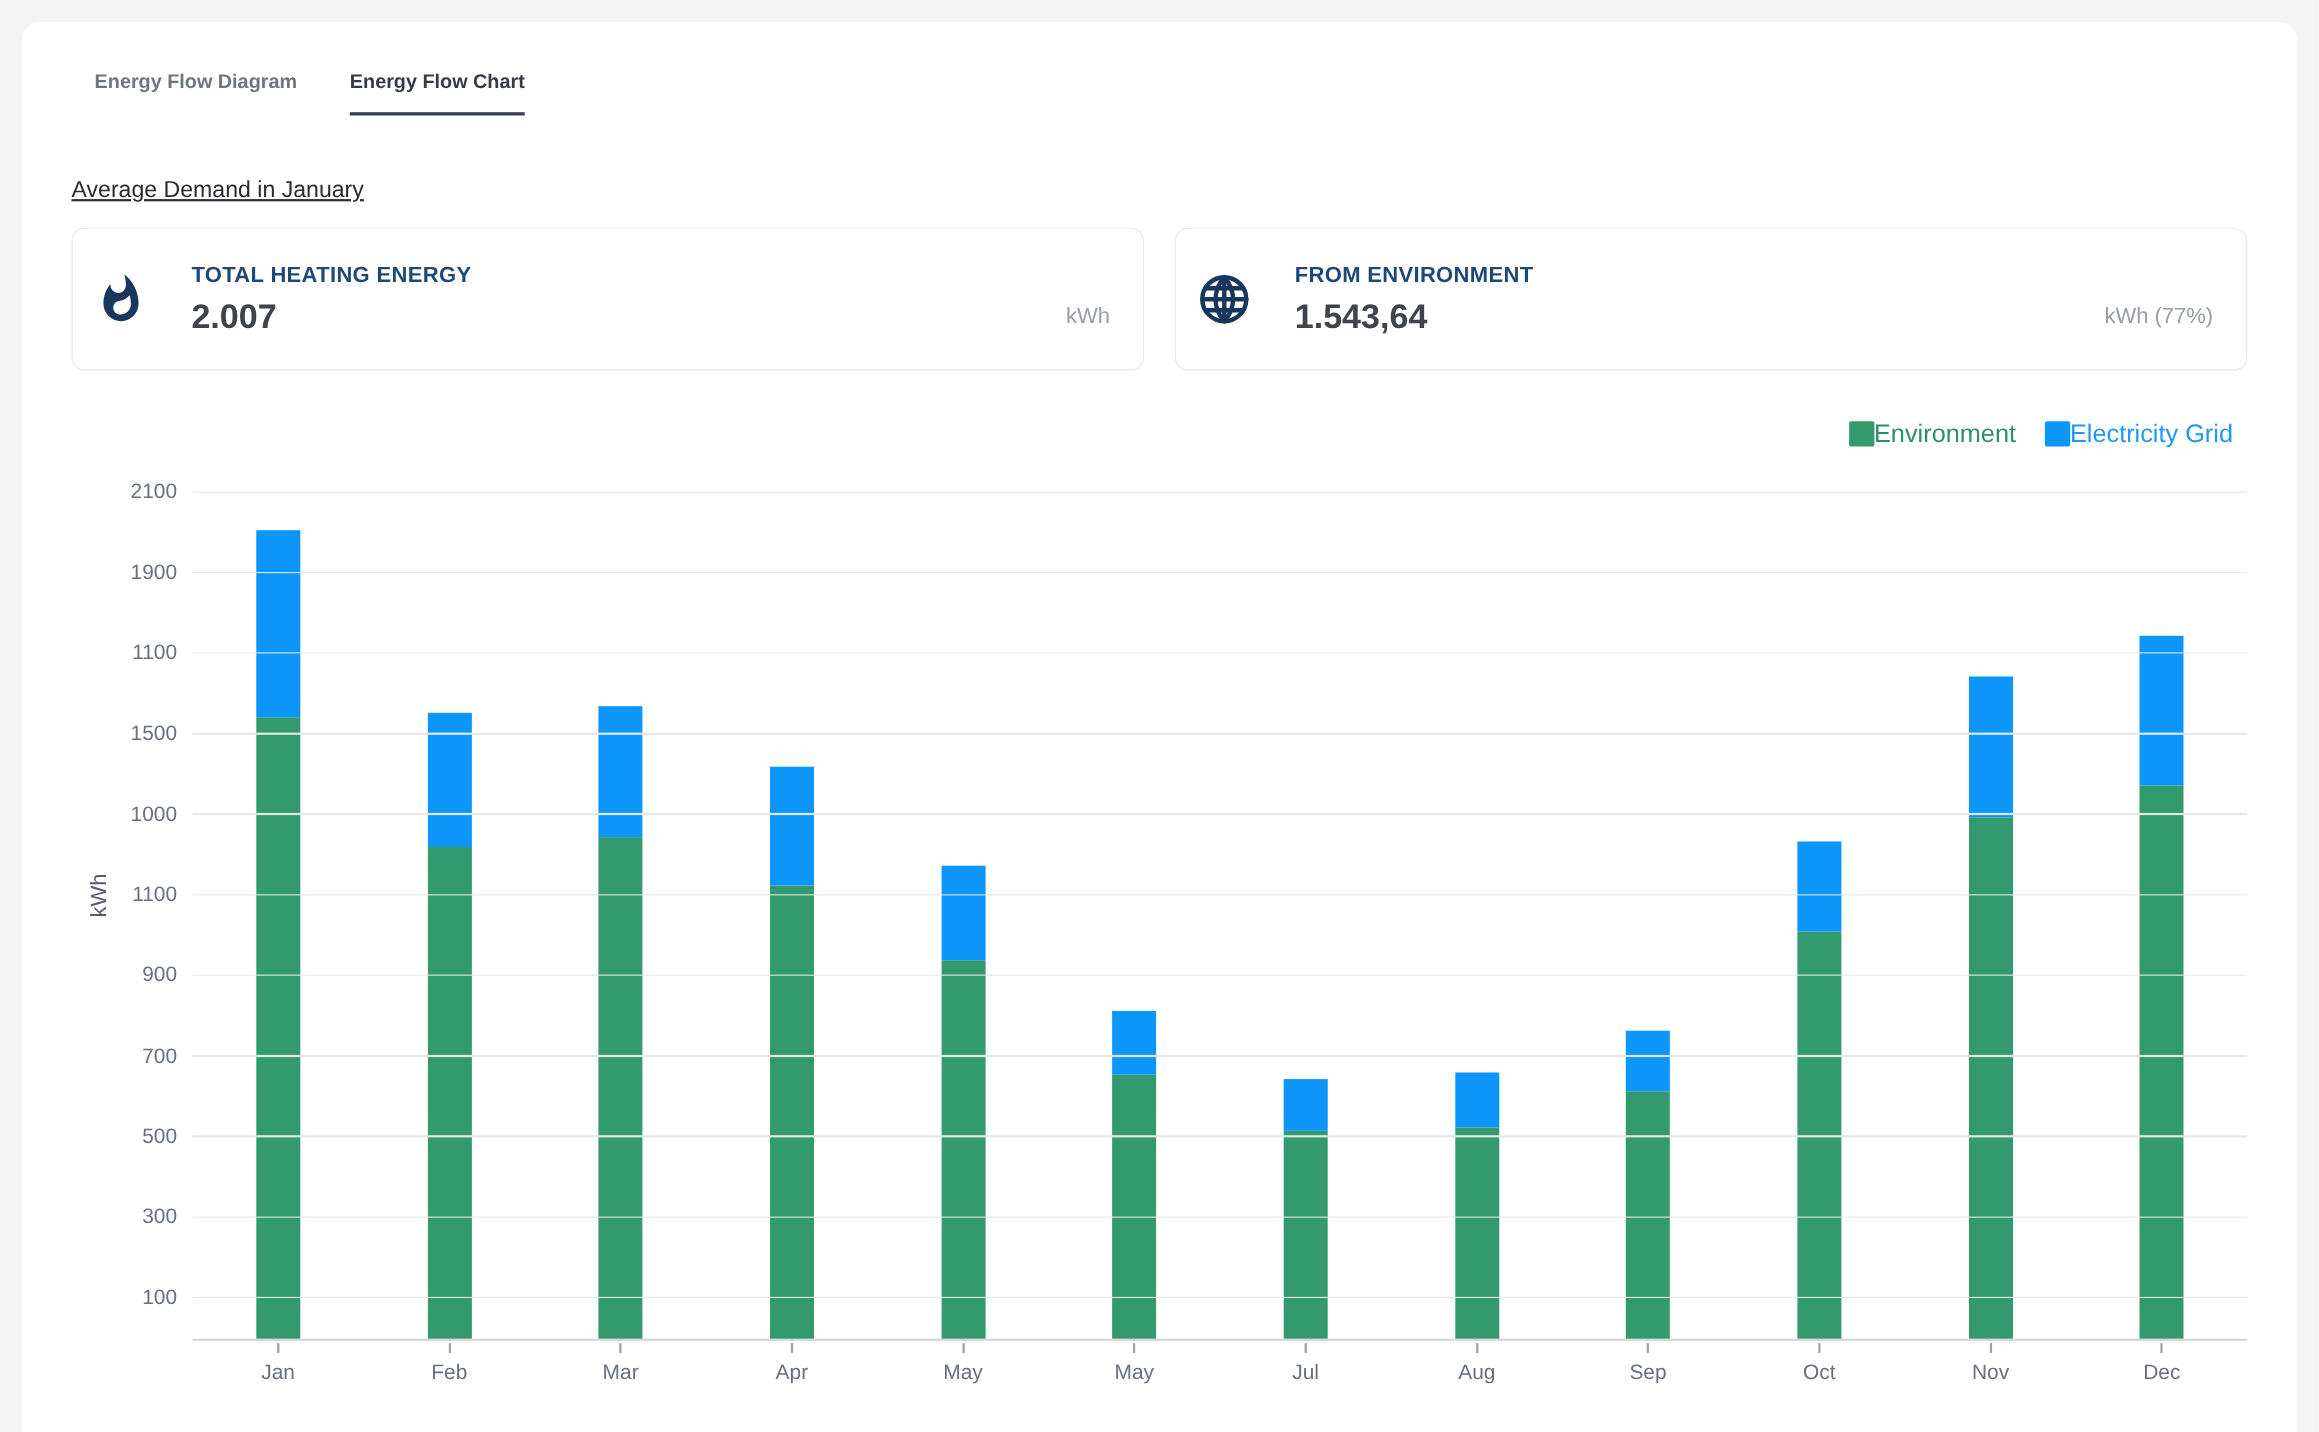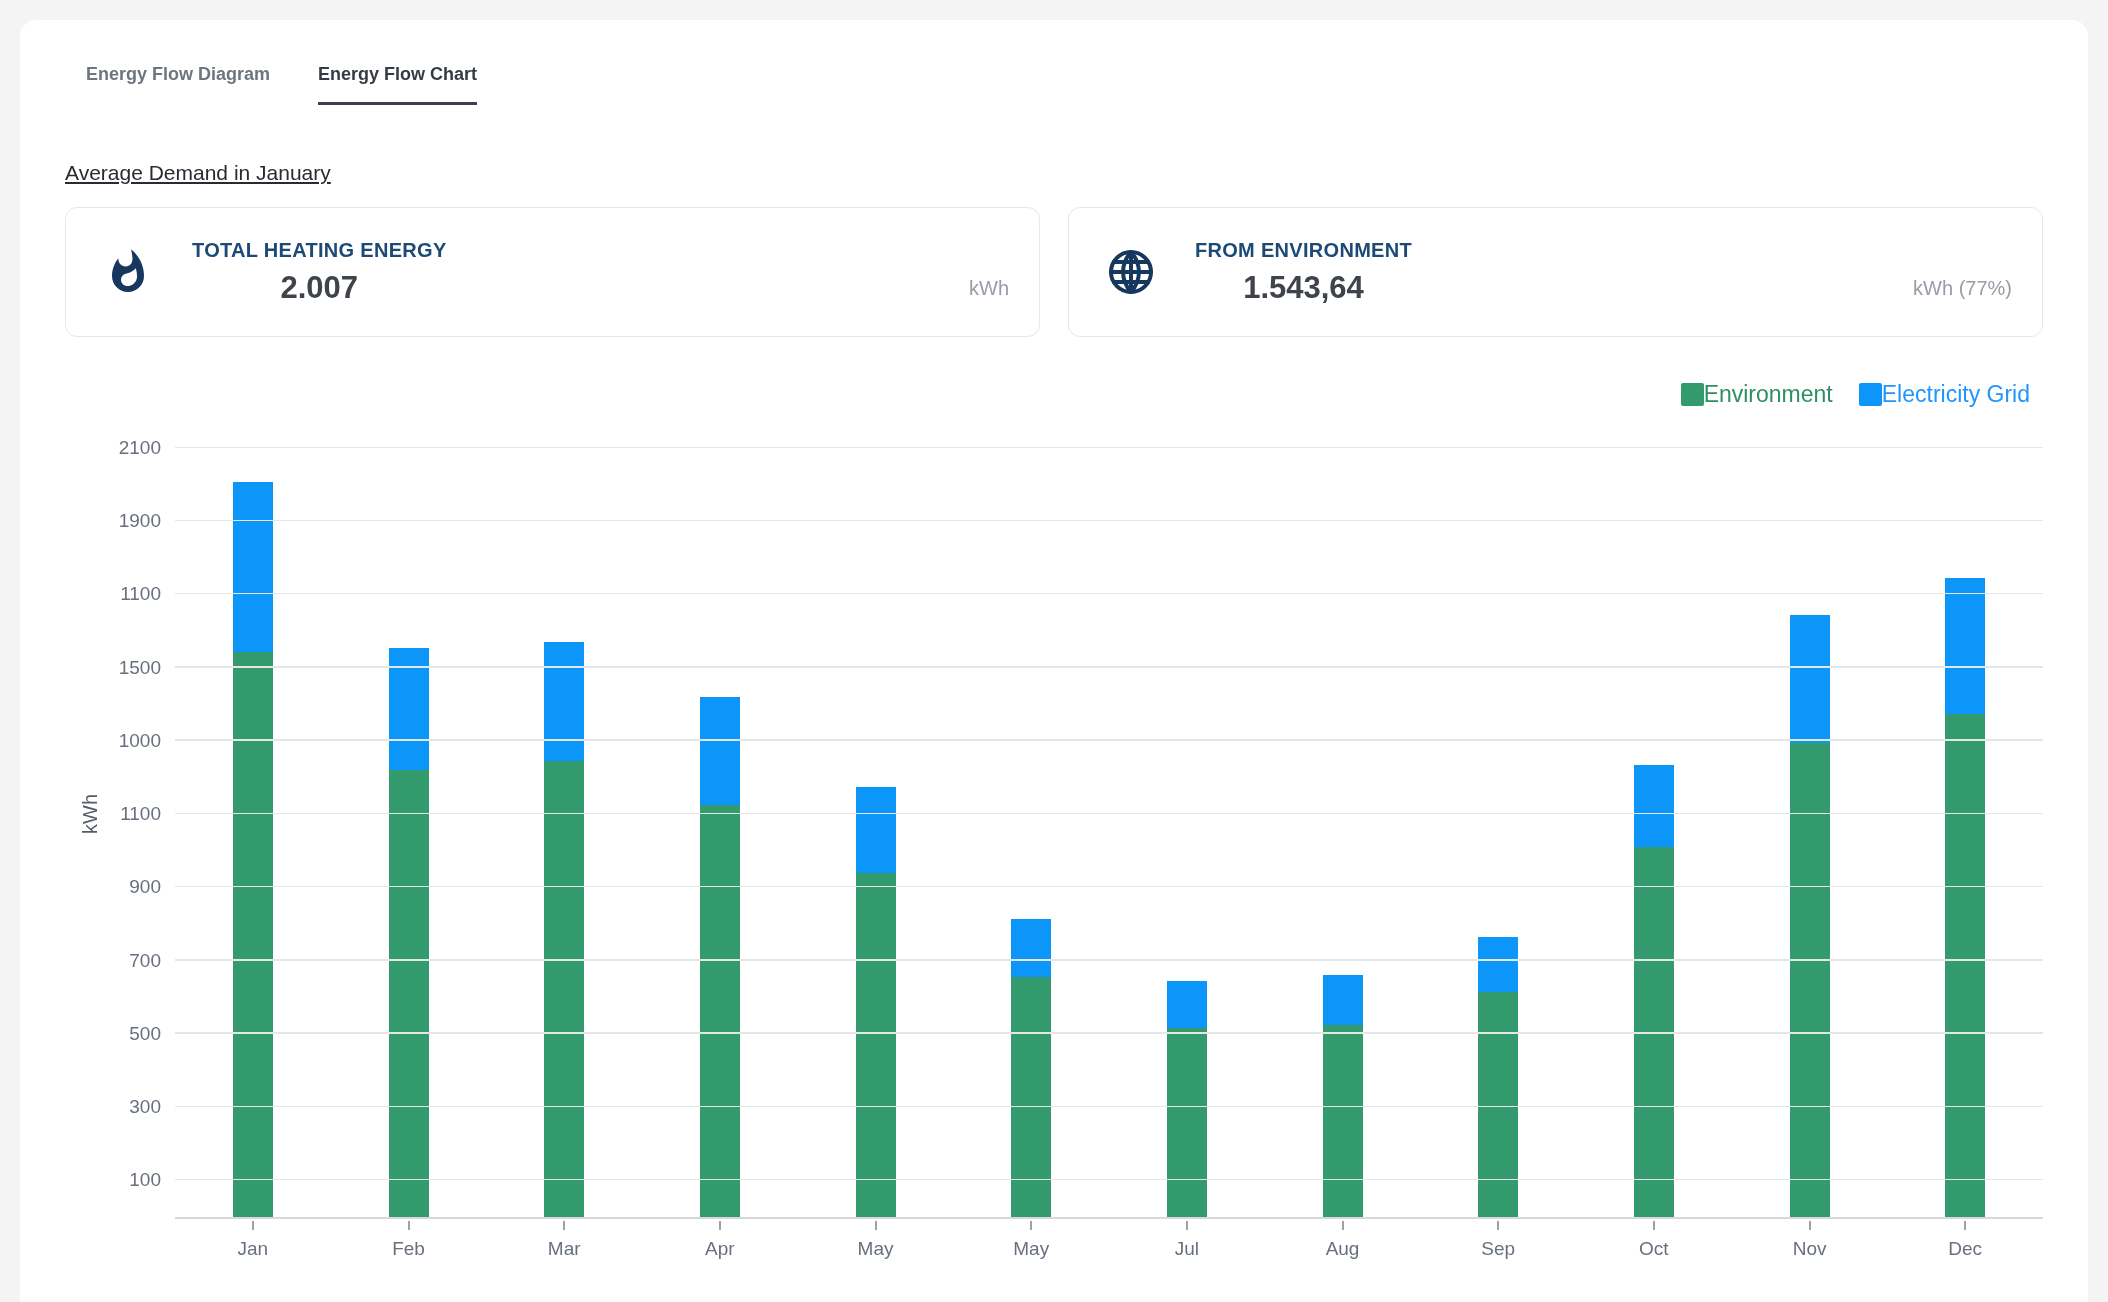--- a/index.html
+++ b/index.html
@@ -69,38 +69,37 @@
     gap: 28px;
     margin: 0 45px;
   }
   .stat-card {
     flex: 1;
     height: 130px;
     border: 1px solid #e6e7e9;
     border-radius: 12px;
     display: flex;
     align-items: center;
-    padding: 0 30px 0 38px;
+    padding: 0 30px 0 20px;
     background: #ffffff;
   }
   .stat-icon { width: 48px; height: 48px; flex: 0 0 auto; }
   .stat-icon svg { width: 48px; height: 48px; display: block; }
   .stat-text { margin-left: 40px; }
   .stat-title {
     font-size: 20px;
     font-weight: 700;
     color: #1d4976;
     letter-spacing: 0.3px;
     margin-bottom: 8px;
   }
   .stat-value {
     font-size: 31px;
     font-weight: 700;
     color: #3f434a;
-    text-align: center;
   }
   .stat-unit {
     margin-left: auto;
     font-size: 20px;
     color: #979da6;
     position: relative;
     top: 16px;
     white-space: nowrap;
   }
   

